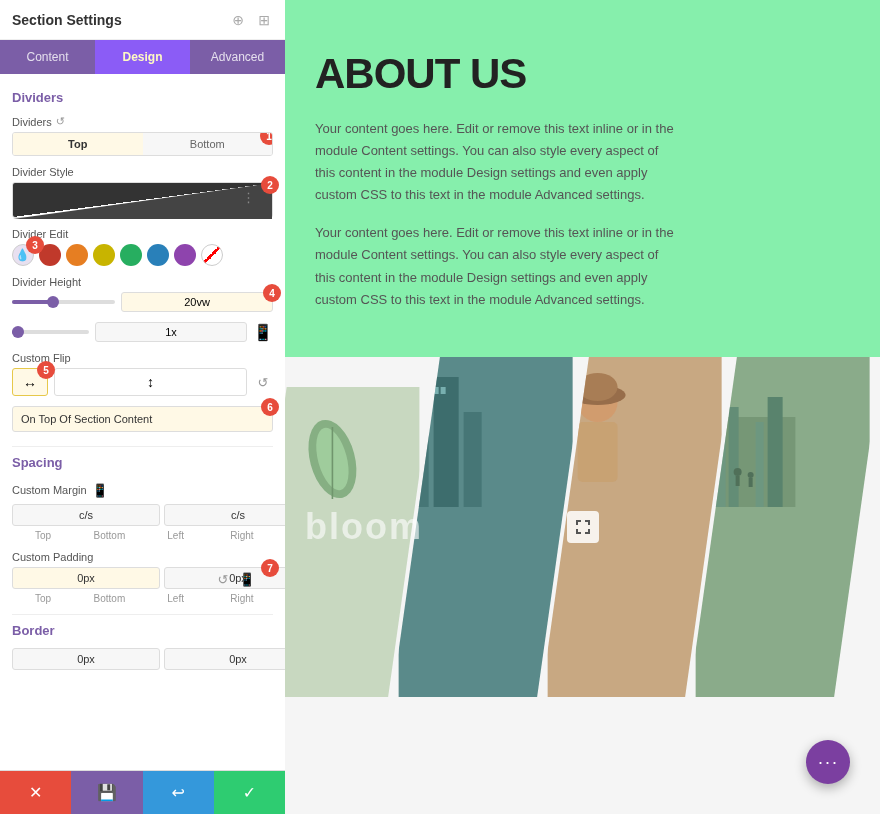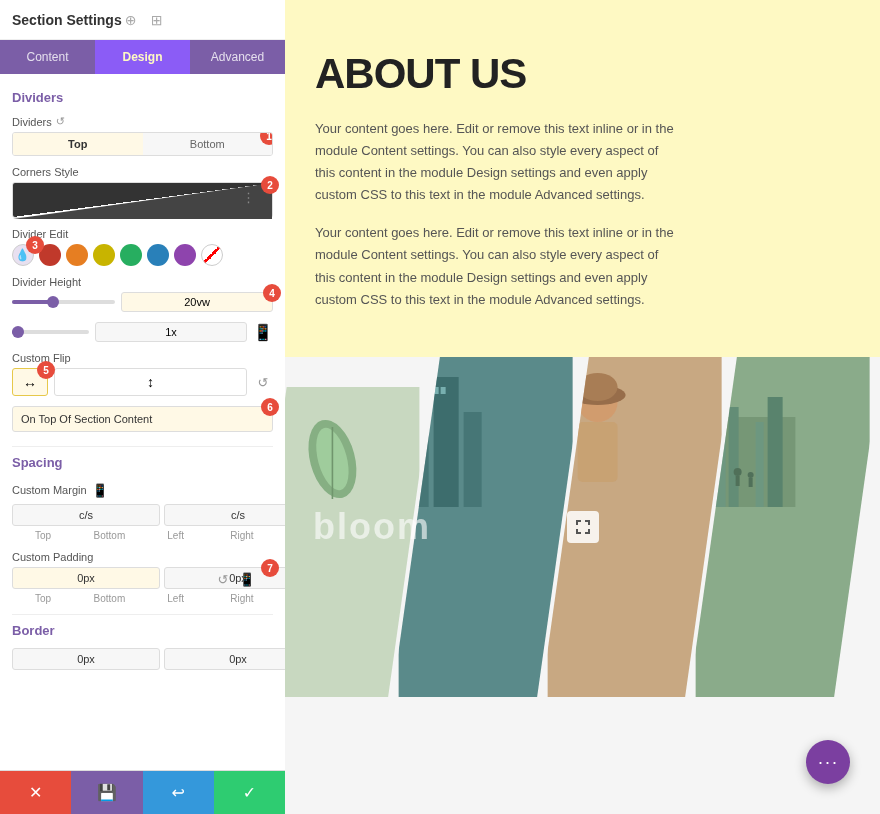--- a/index.html
+++ b/index.html
@@ -16,21 +16,21 @@
       overflow-y: auto;
       box-shadow: 2px 0 8px rgba(0,0,0,0.1);
     }
 
     
     .panel-header {
       background: #fff;
       padding: 8px 12px;
       display: flex;
       align-items: center;
-      justify-content: flex-start;
+      justify-content: space-between;
       border-bottom: 1px solid #eee;
       min-height: 40px;
     }
     .panel-header-title {
       font-size: 14px;
       font-weight: 600;
       color: #333;
     }
     .panel-header-icons {
       display: flex;
@@ -322,21 +322,21 @@
     
     .right-content {
       flex: 1;
       background: #f5f5f5;
       overflow: hidden;
       position: relative;
     }
 
     .about-section {
       padding: 50px 84px 30px 30px;
-      background: #fef9c3;
+      background: #86efac;
     }
     .about-title {
       font-size: 42px;
       font-weight: 900;
       color: #222;
       margin-bottom: 20px;
       letter-spacing: -1px;
     }
     .about-text {
       font-size: 13px;
@@ -386,21 +386,21 @@
       background: rgba(255,255,255,0.85);
       border-radius: 4px;
       display: flex; align-items: center; justify-content: center;
       font-size: 16px;
       z-index: 20;
     }
 
     
     .bloom-text {
       position: absolute;
-      left: 28px;
+      left: 20px;
       top: 50%;
       transform: translateY(-50%);
       font-size: 36px;
       font-weight: 800;
       color: rgba(255,255,255,0.6);
       letter-spacing: 2px;
       z-index: 5;
     }
 
     
@@ -452,21 +452,21 @@
       <span>Dividers</span>
       <span class="reset-icon">↺</span>
     </div>
     <div class="toggle-tabs" style="position:relative;">
       <div class="toggle-tab active">Top</div>
       <div class="toggle-tab">Bottom</div>
       <div class="badge-red">1</div>
     </div>
 
     <div class="field-label">
-      <span>Corners Style</span>
+      <span>Divider Style</span>
     </div>
     <div style="position:relative; margin-bottom:10px;">
       <div class="style-preview">
         <svg width="100%" height="36" viewBox="0 0 260 36" preserveAspectRatio="none">
           <polygon points="0,36 260,0 260,36" fill="#444"></polygon>
         </svg>
       </div>
       <div class="badge-red" style="position:absolute;right:-6px;top:-6px;">2</div>
       <span style="position:absolute;right:18px;top:8px;font-size:13px;color:#888;cursor:pointer;">⋮</span>
     </div>

